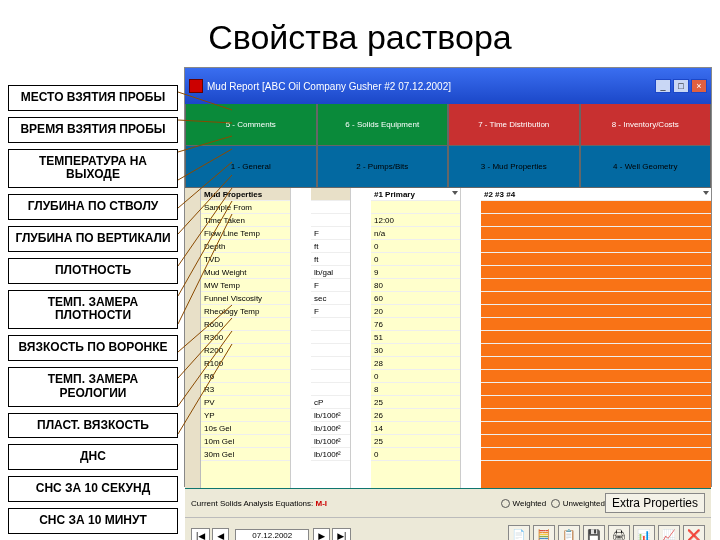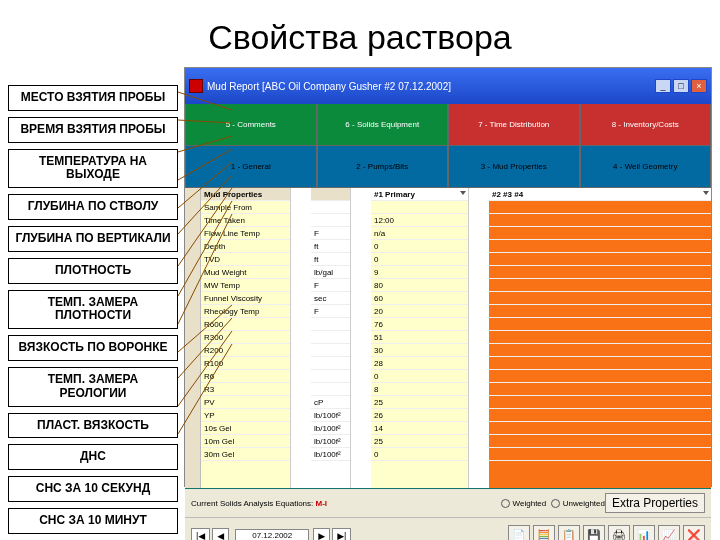--- a/index.html
+++ b/index.html
@@ -17,21 +17,21 @@
   .tabs { display: flex; flex-wrap: wrap; }
   .tab { width: 25%; font-size: 8px; text-align: center; padding: 16px 2px; border: 1px solid #666; border-top: none; }
   .t-green { background: #0a8a3a; color: #fff; }
   .t-red   { background: #c83030; color: #fff; }
   .t-ylw   { background: #0369a1; color: #000; }
   .content { display: flex; height: 300px; }
   .leftcol { width: 16px; background: #e8e0c8; border-right: 1px solid #bbb; }
   .grid { flex: 1; display: flex; background: #fff; font-size: 8px; gap: 20px; }
   .colA { width: 90px; background: #ffffcc; border-right: 1px solid #ccc; }
   .colB { width: 40px; background: #fff; border-right: 1px solid #ccc; }
-  .colC { width: 98px; background: #ffffcc; border-right: 1px solid #ccc; }
+  .colC { width: 90px; background: #ffffcc; border-right: 1px solid #ccc; }
   .colD { flex: 1; background: #f97316; }
   .cell { height: 13px; line-height: 13px; padding: 0 3px; border-bottom: 1px solid #eee; white-space: nowrap; overflow: hidden; position: relative; }
   .colC .cell.hdr, .colD .cell.hdr { background: #fff; }
   .caret { position:absolute; right:2px; top:3px; width:0;height:0;border-left:3px solid transparent;border-right:3px solid transparent;border-top:4px solid #555;}
   .hdr { font-weight: bold; background: #e8e0c8; }
   .foot1 { display: flex; align-items: center; font-size: 8px; padding: 4px 6px; border-top: 1px solid #0f766e; background: #ece9d8; }
   .foot1 .mi { color: #c00; font-weight: bold; margin-right: 10px; }
   .radio { width: 9px; height: 9px; border: 1px solid #555; border-radius: 50%; margin-right: 3px; }
   .btn { border: 1px solid #888; background: #f4f2e8; padding: 2px 6px; font-size: 12px; margin-left: auto; }
   .foot2 { display: flex; align-items: center; font-size: 8px; padding: 4px 6px; border-top: 1px solid #bbb; background: #ece9d8; height: 36px; }

